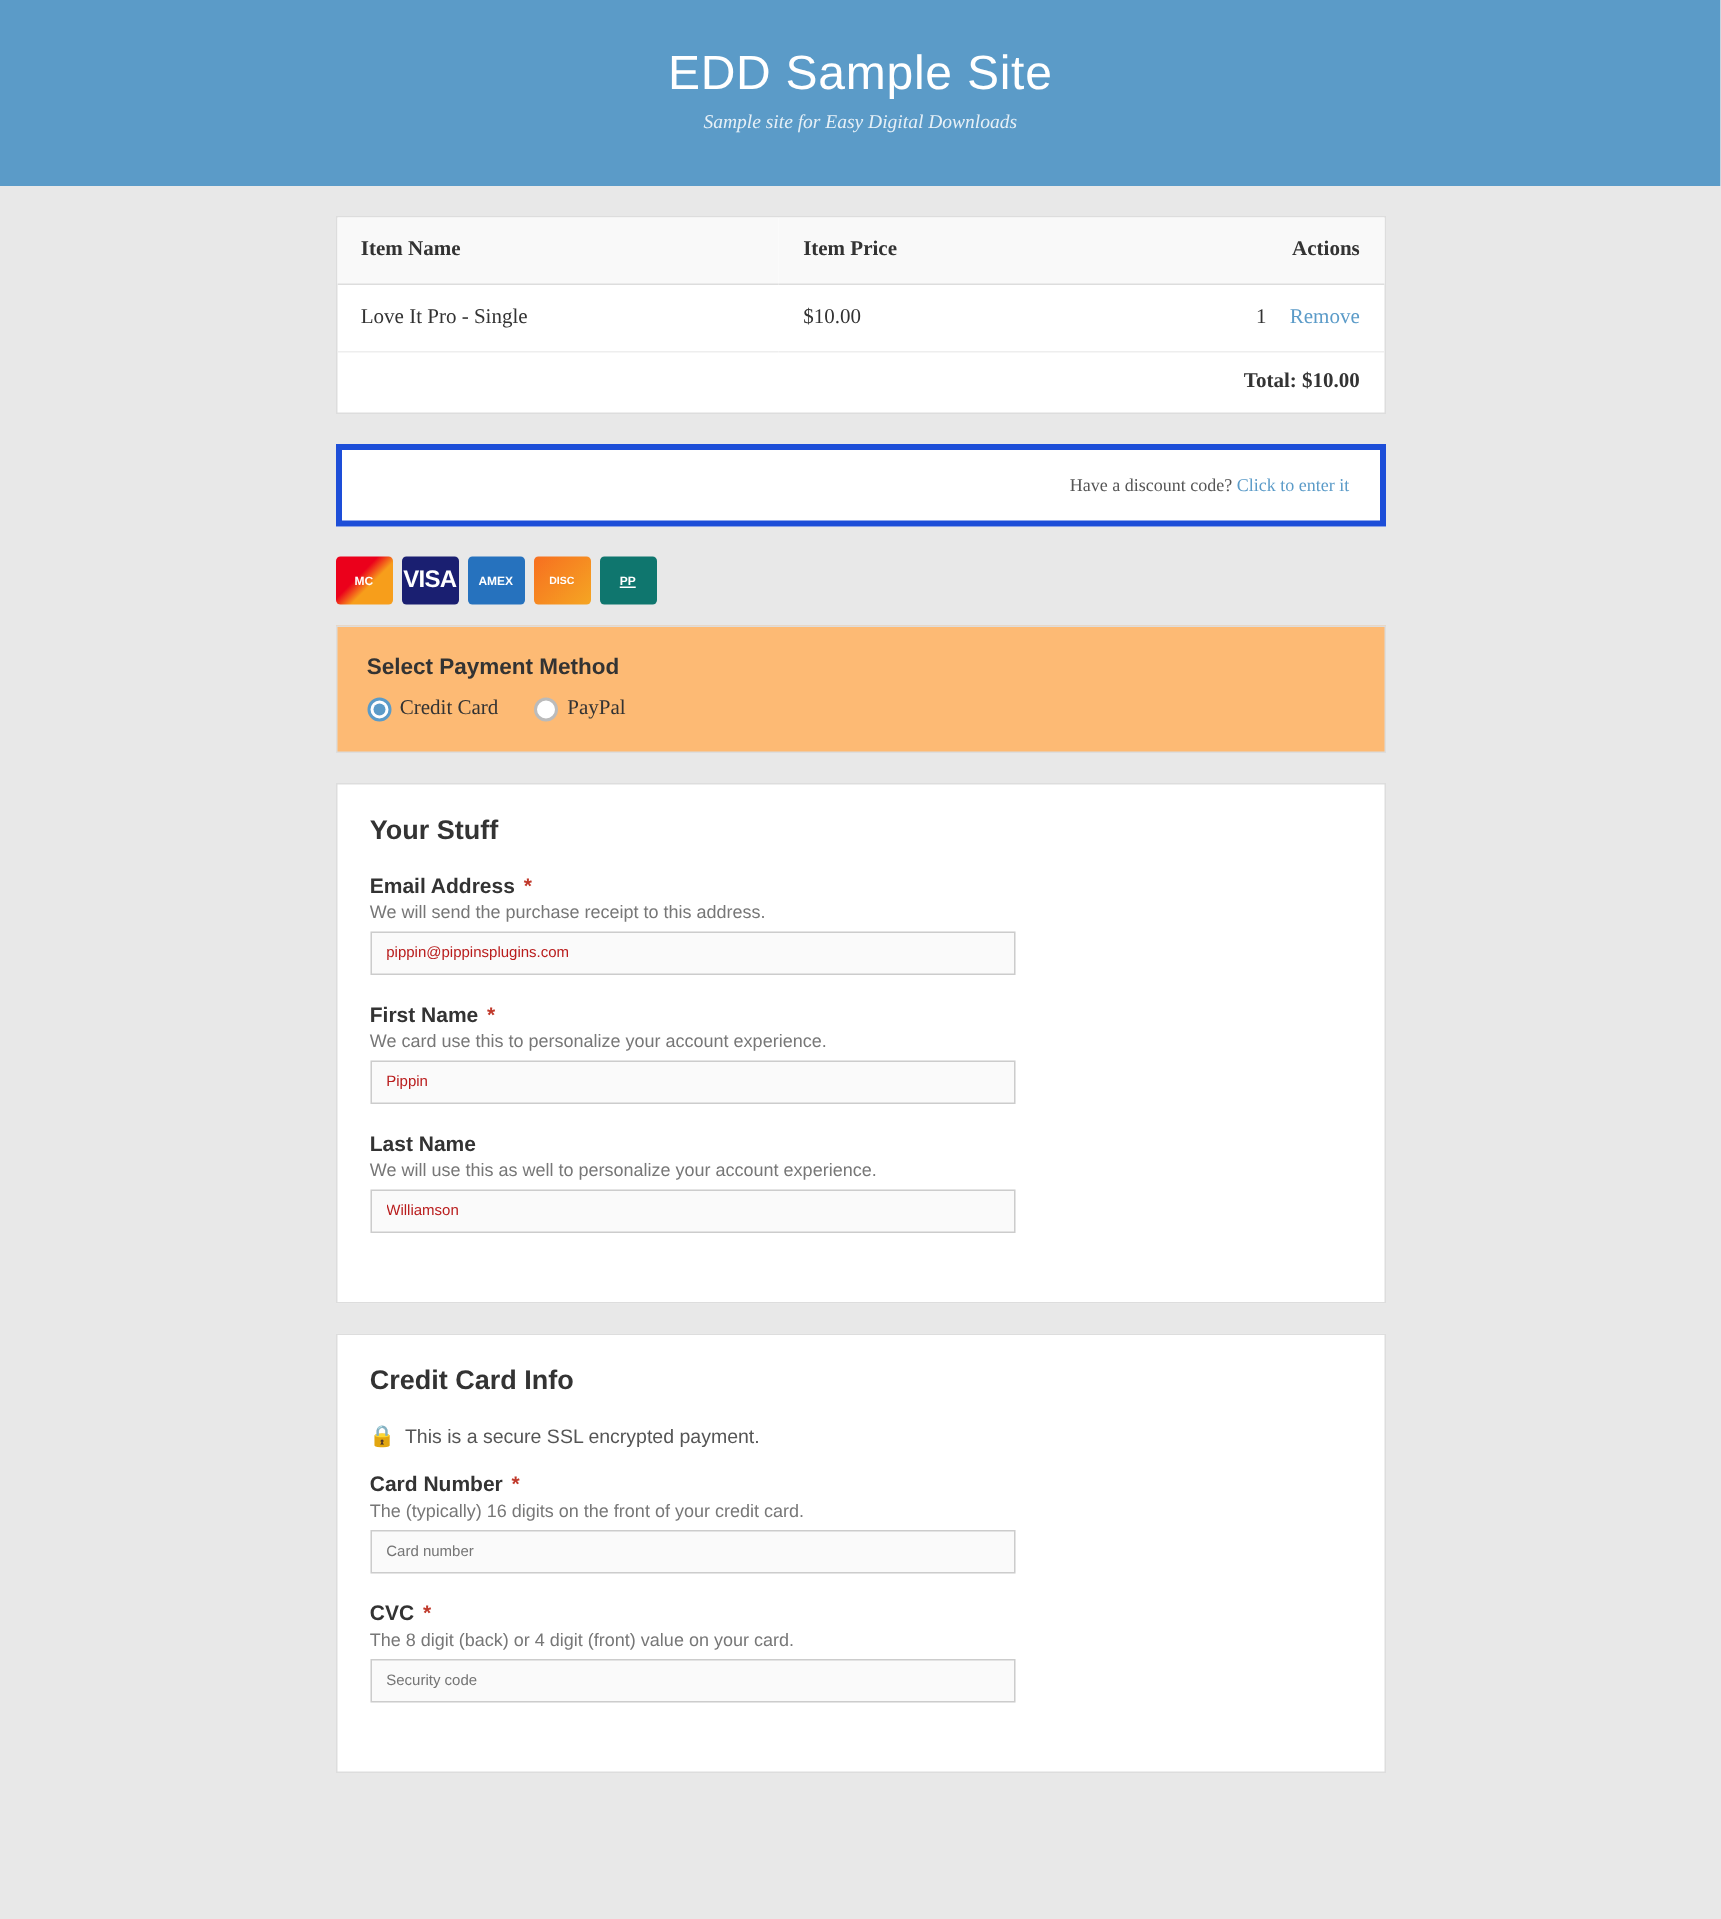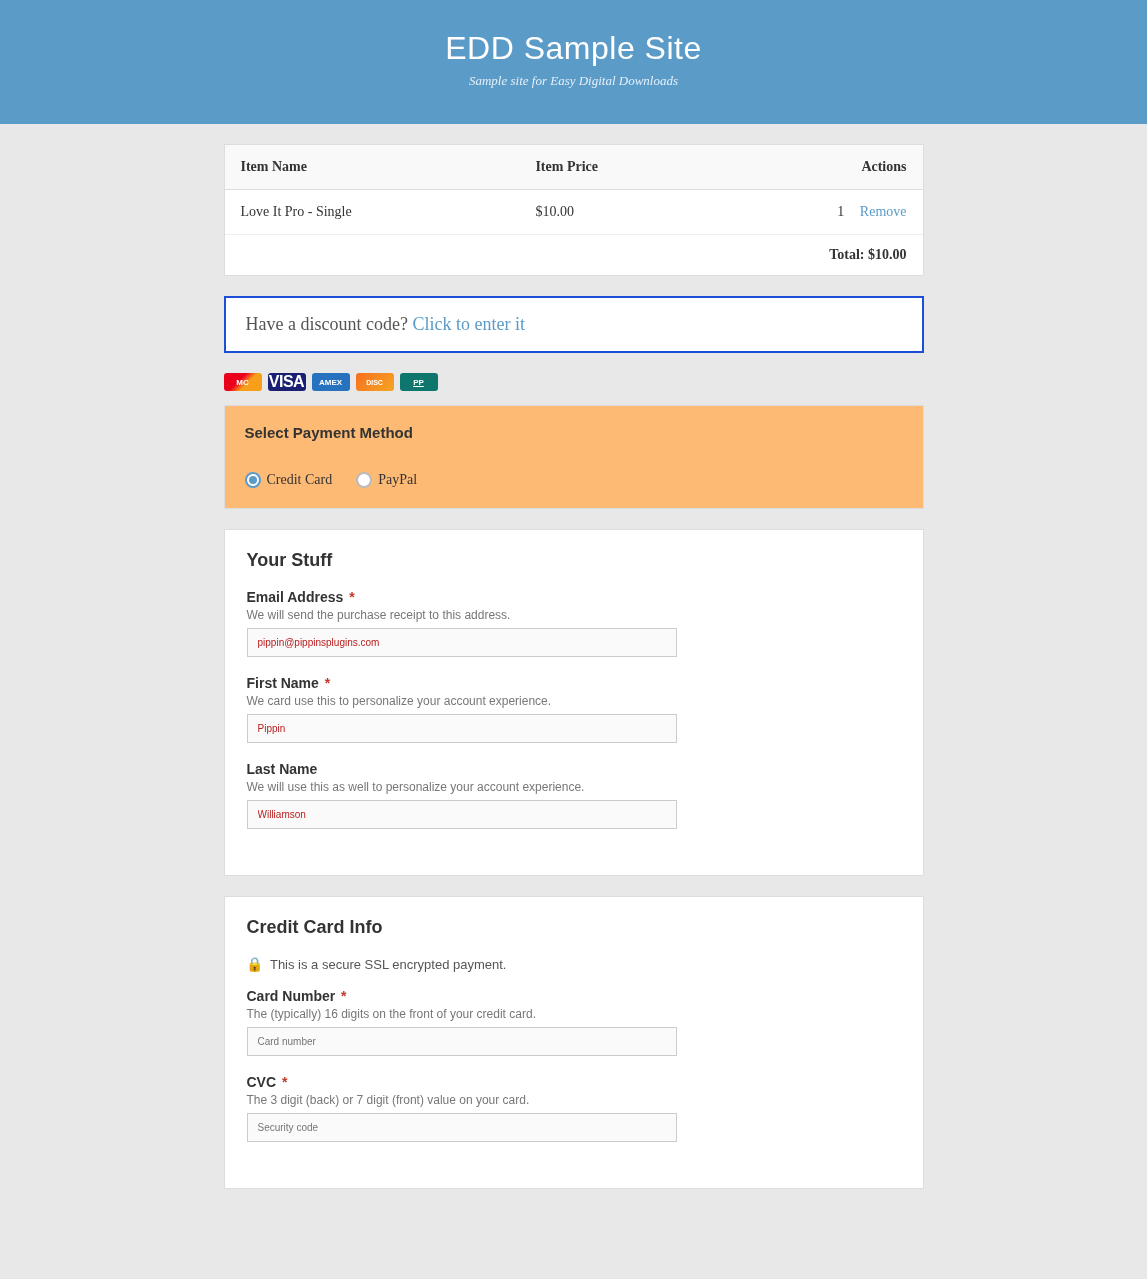--- a/index.html
+++ b/index.html
@@ -80,38 +80,39 @@
     }
     .remove-link {
       color: #5b9bc8;
       text-decoration: none;
       margin-left: 12px;
     }
 
     
     .discount-section {
       background: #fff;
-      border: 2px solid #1d4ed8;
+      border: 4px solid #1d4ed8;
       padding: 16px 20px;
       margin-bottom: 20px;
-      font-size: 18px;
+      font-size: 12px;
       color: #555;
+      text-align: right;
     }
     .discount-link {
       color: #5b9bc8;
       text-decoration: none;
     }
     .payment-icons {
       display: flex;
       gap: 6px;
       margin-bottom: 14px;
     }
     .pay-icon {
       width: 38px;
-      height: 18px;
+      height: 32px;
       border-radius: 3px;
       display: flex;
       align-items: center;
       justify-content: center;
       font-size: 8px;
       font-weight: bold;
       color: #fff;
       font-family: Arial, sans-serif;
     }
     .pay-mastercard { background: linear-gradient(135deg, #eb001b 40%, #f79e1b 60%); }
@@ -139,21 +140,20 @@
       gap: 24px;
       align-items: center;
     }
     .payment-option {
       display: flex;
       align-items: flex-end;
       gap: 6px;
       font-size: 14px;
       color: #333;
       cursor: pointer;
-      margin-top: 19px;
     }
     .radio-btn {
       width: 16px;
       height: 16px;
       border-radius: 50%;
       border: 2px solid #5b9bc8;
       display: inline-flex;
       align-items: center;
       justify-content: center;
       background: #fff;
@@ -341,18 +341,18 @@
         <span>Card Number</span><span class="required"> *</span>
       </div>
       <div class="field-hint">The (typically) 16 digits on the front of your credit card.</div>
       <input type="text" class="field-input" placeholder="Card number" style="">
     </div>
 
     <div class="field-group">
       <div class="field-label">
         <span>CVC</span><span class="required"> *</span>
       </div>
-      <div class="field-hint">The 3 digit (back) or 7 digit (front) value on your card.</div>
+      <div class="field-hint">The 8 digit (back) or 4 digit (front) value on your card.</div>
       <input type="text" class="field-input" placeholder="Security code" style="">
     </div>
   </div>
 
 </div>
 
 </body></html>

